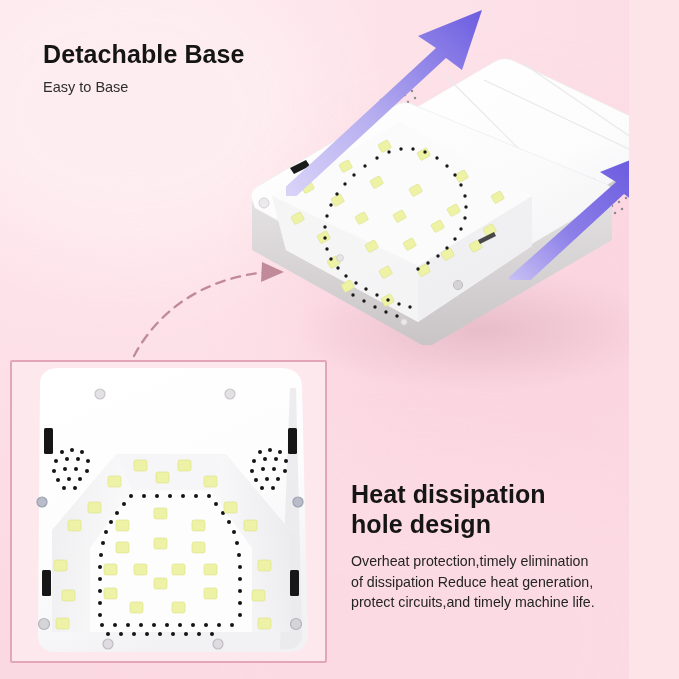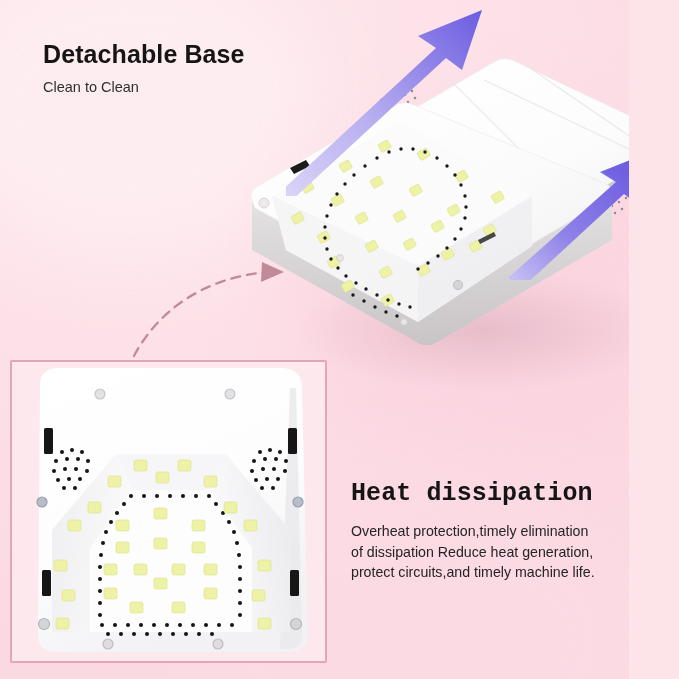--- a/index.html
+++ b/index.html
@@ -27,21 +27,21 @@
   }
   .h-sub{
     font-size:14.5px;color:#2e2e2e;line-height:19px;font-weight:normal;
   }
   .h-body{
     font-size:14.2px;color:#242424;line-height:20.5px;font-weight:normal;margin-top:9px;
   }
   #tb-left{left:43px;top:40px;}
   #tb-left .h-title{margin:0 0 9px 0;}
   #tb-right{left:351px;top:479px;width:300px;}
-  #tb-right .h-title{font-size:25px;line-height:30px;white-space:normal;margin:0 0 12px 0;font-family:Liberation Mono, monospace;}
+  #tb-right .h-title{font-size:25px;line-height:30px;white-space:normal;margin:0 0 12px 0;}
 
   
   .arrowsvg{position:absolute;pointer-events:none;}
   #arrow-long{left:286px;top:-4px;width:240px;height:200px;}
   #arrow-short{left:468px;top:130px;width:200px;height:150px;}
 
   
   #connector{position:absolute;left:130px;top:252px;width:200px;height:110px;pointer-events:none;}
 
   
@@ -284,27 +284,28 @@
   </svg>
 
   <svg id="connector" viewBox="0 0 200 110">
     <path d="M4,104 C26,62 70,26 138,20" fill="none" stroke="#c08a98" stroke-width="2.3" stroke-dasharray="9 7" stroke-linecap="round"></path>
     <path d="M132,10 L154,20 L131,30 Z" fill="#c08a98"></path>
   </svg>
 
   <div id="tb-left" class="txt">
     <div class="h-title">Detachable Base</div>
     <div class="h-sub">
-      <div>Clean to Clean</div>
+      <div>Easy to Base</div>
     </div>
   </div>
 
   <div id="tb-right" class="txt">
     <div class="h-title">
       <div>Heat dissipation</div>
+      <div>hole design</div>
     </div>
     <div class="h-body">
       <div>Overheat protection,timely elimination</div>
       <div>of dissipation Reduce heat generation,</div>
       <div>protect circuits,and timely machine life.</div>
     </div>
   </div>
 
   <div id="inset">
     <svg class="insetsvg" viewBox="0 0 313 299">

